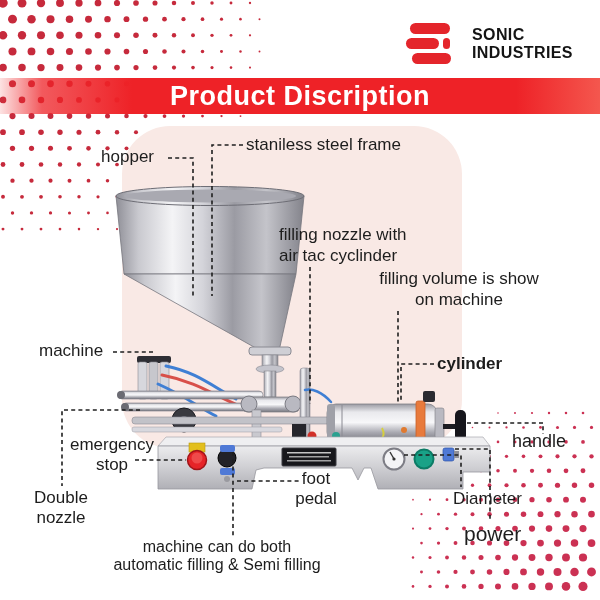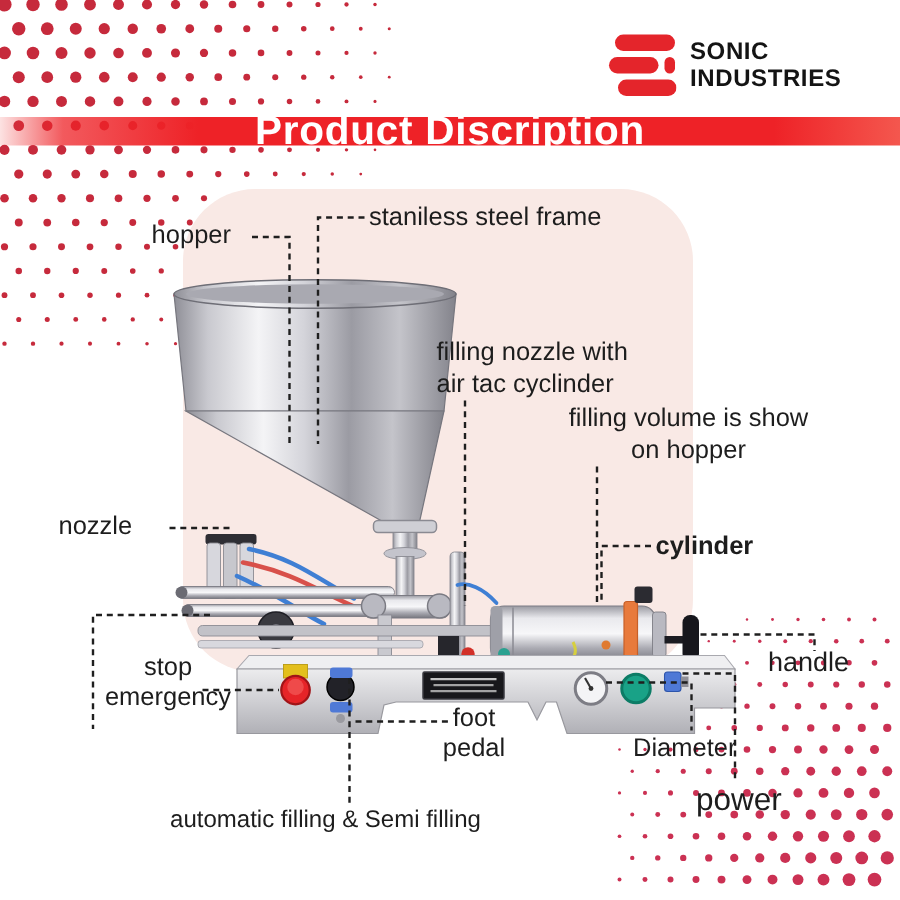--- a/index.html
+++ b/index.html
@@ -9,51 +9,51 @@
   
   .halftone{position:absolute;pointer-events:none;}
   #dots-tl{left:0;top:0;}
   #dots-br{left:410px;top:410px;}
 
   
   #blob{position:absolute;left:122px;top:126px;width:340px;height:322px;
         border-radius:48px;background:var(--blob,#f9e9e5);}
 
   
-  #banner{position:absolute;left:0;top:78px;width:600px;height:19px;
+  #banner{position:absolute;left:0;top:78px;width:600px;height:36px;
           background:linear-gradient(90deg,
              rgba(239,63,62,0.15) 0%, rgba(238,34,39,0.75) 7%,
              var(--accent,#ee2227) 22%, var(--accent,#ee2227) 86%, #f4574e 100%);
           display:flex;align-items:center;justify-content:center;}
   #banner h1{margin:0;font-size:27px;font-weight:bold;color:#ffffff;
              letter-spacing:0.5px;}
 
   
   #brand{position:absolute;left:405px;top:21px;display:flex;align-items:center;}
-  #brand .names{margin-left:9px;color:#141414;font-weight:700;
+  #brand .names{margin-left:21px;color:#141414;font-weight:700;
                 font-size:16px;line-height:18px;letter-spacing:0.4px;}
 
   
   #machine,#callouts{position:absolute;left:0;top:0;}
 
   
   .lbl{position:absolute;color:#1d1d1d;font-size:17px;line-height:20px;
        white-space:nowrap;}
   .lbl.center{text-align:center;white-space:normal;}
   #lbl-hopper{left:96px;top:147px;width:58px;text-align:right;}
   #lbl-frame{left:246px;top:135px;}
-  #lbl-nozzle{left:291px;top:224px;line-height:21px;}
+  #lbl-nozzle{left:279px;top:224px;line-height:21px;}
   #lbl-volume{left:326px;top:268px;width:172px;line-height:21px;margin-left:47px;}
   #lbl-heating{left:39px;top:341px;}
   #lbl-cylinder{left:437px;top:354px;font-weight:bold;}
   #lbl-handle{left:512px;top:431px;font-size:18px;}
   #lbl-estop{left:66px;top:435px;width:92px;line-height:20px;}
   #lbl-double{left:28px;top:488px;width:66px;line-height:20px;}
   #lbl-foot{left:288px;top:469px;width:56px;line-height:20px;text-align:center;}
-  #lbl-diameter{left:422px;top:489px;}
+  #lbl-diameter{left:453px;top:489px;}
   #lbl-power{left:464px;top:524px;font-size:21px;}
   #lbl-caption{left:92px;top:538px;width:250px;font-size:16px;line-height:18px;}
 
   .callout{fill:none;stroke:#1f1f1f;stroke-width:1.6;stroke-dasharray:4 3.2;}
 </style>
 </head>
 <body>
 
 <div id="stage" style="--accent: #ee2227; --blob: #f9e9e5;">
 
@@ -521,42 +521,47 @@
   </div>
   <div class="lbl" id="lbl-frame">
     <span>staniless steel frame</span>
   </div>
   <div class="lbl" id="lbl-nozzle">
     <div>filling nozzle with</div>
     <div>air tac cyclinder</div>
   </div>
   <div class="lbl center" id="lbl-volume">
     <div>filling volume is show</div>
-    <div>on hopper</div>
+    <div>on machine</div>
   </div>
   <div class="lbl" id="lbl-heating">
-    <span>nozzle</span>
+    <span>machine</span>
   </div>
   <div class="lbl" id="lbl-cylinder">
     <span>cylinder</span>
   </div>
   <div class="lbl" id="lbl-handle">
     <span>handle</span>
   </div>
   <div class="lbl center" id="lbl-estop">
+    <div>emergency</div>
     <div>stop</div>
-    <div>emergency</div>
+  </div>
+  <div class="lbl center" id="lbl-double">
+    <div>Double</div>
+    <div>nozzle</div>
   </div>
   <div class="lbl center" id="lbl-foot">
     <div>foot</div>
     <div>pedal</div>
   </div>
   <div class="lbl" id="lbl-diameter">
     <span>Diameter</span>
   </div>
   <div class="lbl" id="lbl-power">
     <span>power</span>
   </div>
   <div class="lbl center" id="lbl-caption">
+    <div>machine can do both</div>
     <div>automatic filling &amp; Semi filling</div>
   </div>
 
 </div>
 
 </body></html>

